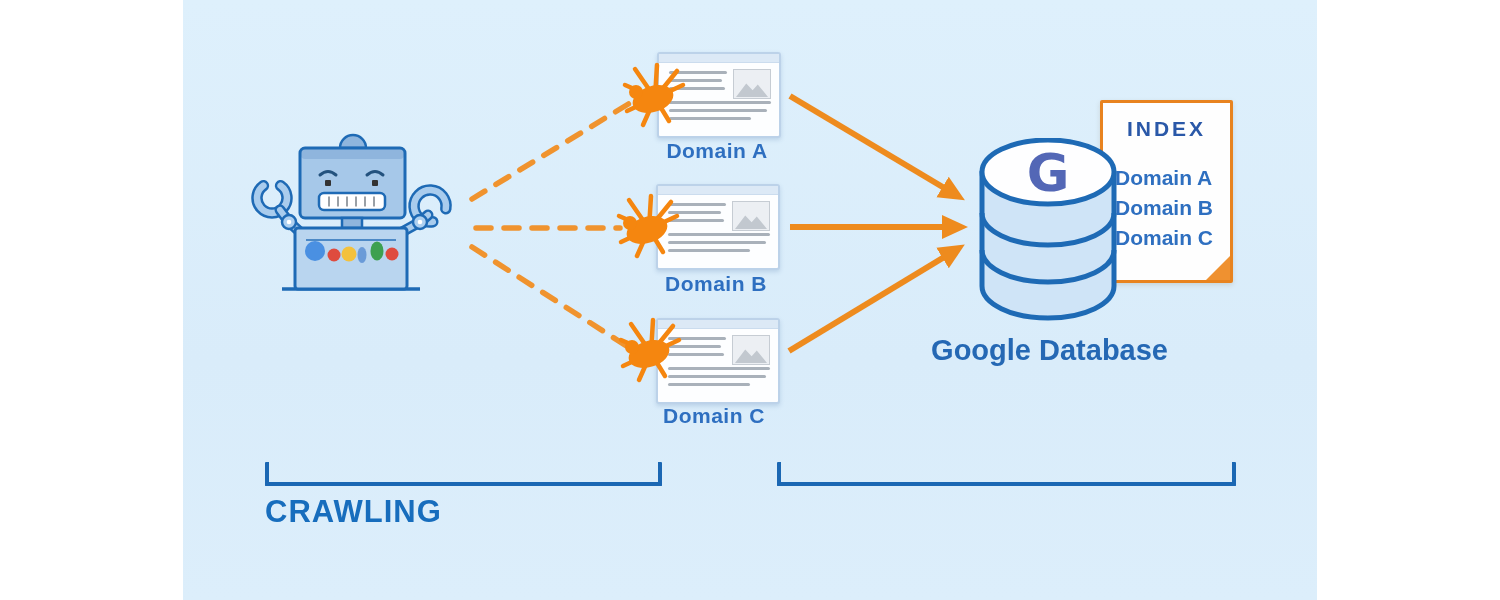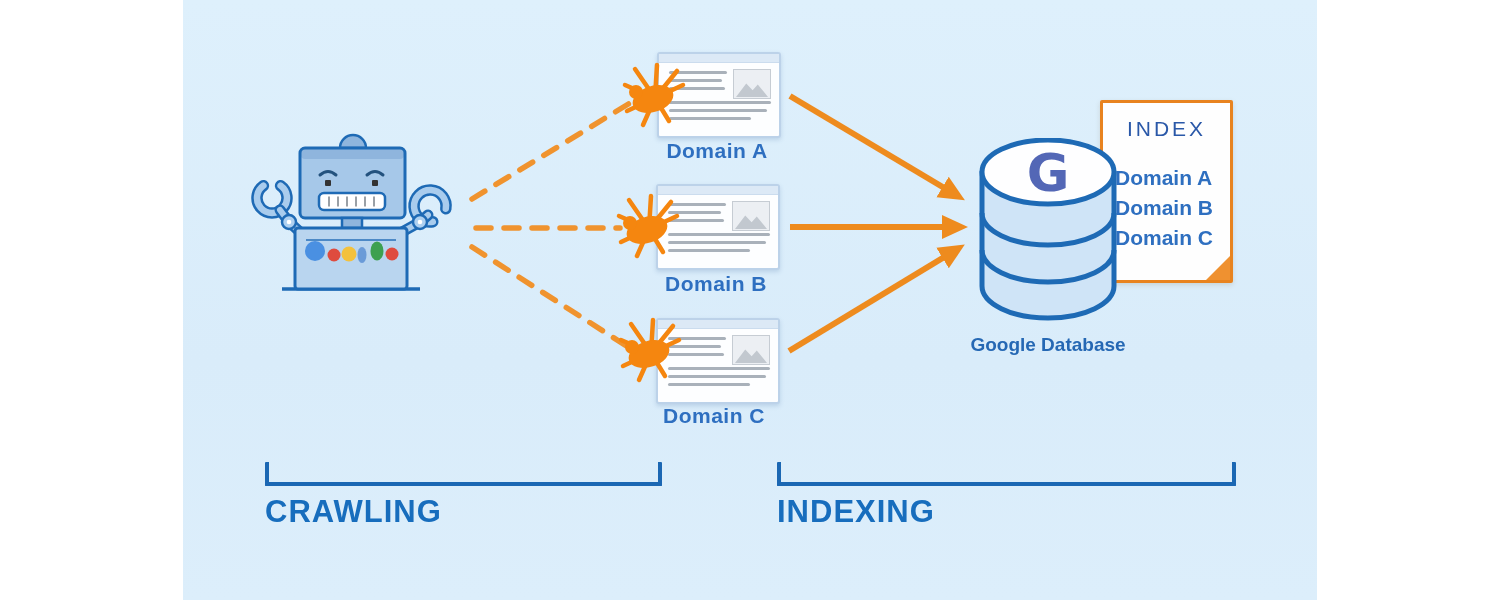--- a/index.html
+++ b/index.html
@@ -45,29 +45,29 @@
   .index-paper{
     position:absolute;left:1100px;top:100px;width:127px;height:177px;
     background:#fefefe;border:3px solid #e8831f;border-radius:2px;
     box-shadow:0 2px 5px rgba(120,100,60,.18);
   }
   .paper-fold{
     position:absolute;right:0;bottom:0;width:0;height:0;
     border-bottom:24px solid #ef9130;border-left:24px solid transparent;
   }
   .index-title{
-    margin-top:14px;text-align:center;font-size:21px;font-weight:400;
+    margin-top:14px;text-align:center;font-size:21px;font-weight:700;
     letter-spacing:3px;color:#2a58a8;
   }
   .index-entries{margin:22px 0 0 12px;}
   .index-entry{font-size:21px;font-weight:700;color:#2e6fc0;line-height:30px;}
 
   .db-label{
-    position:absolute;left:928px;top:334px;width:240px;text-align:center;
-    font-size:19px;font-weight:700;color:#2568b4;
+    position:absolute;left:928px;top:334px;width:240px;text-align:right;
+    font-size:29px;font-weight:700;color:#2568b4;
   }
 
   
   .bracket{
     position:absolute;top:462px;height:20px;
     border:4px solid #1b67b3;border-top:none;border-radius:1px;
   }
   .bracket.crawling{left:265px;width:389px;}
   .bracket.indexing{left:777px;width:451px;}
   .stage-label{
@@ -284,14 +284,13 @@
     <path d="M4,112 A66,32 0 0 0 136,112" fill="none" stroke="#1e6ab5" stroke-width="5"></path>
     <ellipse cx="70" cy="34" rx="66" ry="32" fill="#fefeff" stroke="#1e6ab5" stroke-width="5"></ellipse>
     <text x="70" y="53" text-anchor="middle" font-family="DejaVu Sans, sans-serif" font-size="52" font-weight="bold" fill="#5367b6">G</text>
   </svg>
 
   <div class="db-label">Google Database</div>
 
   <div class="bracket crawling"></div>
   <div class="bracket indexing"></div>
   <div class="stage-label crawling">CRAWLING</div>
-  <div class="stage-label indexing">INDEXING</div>
 </div>
 
 </body></html>

